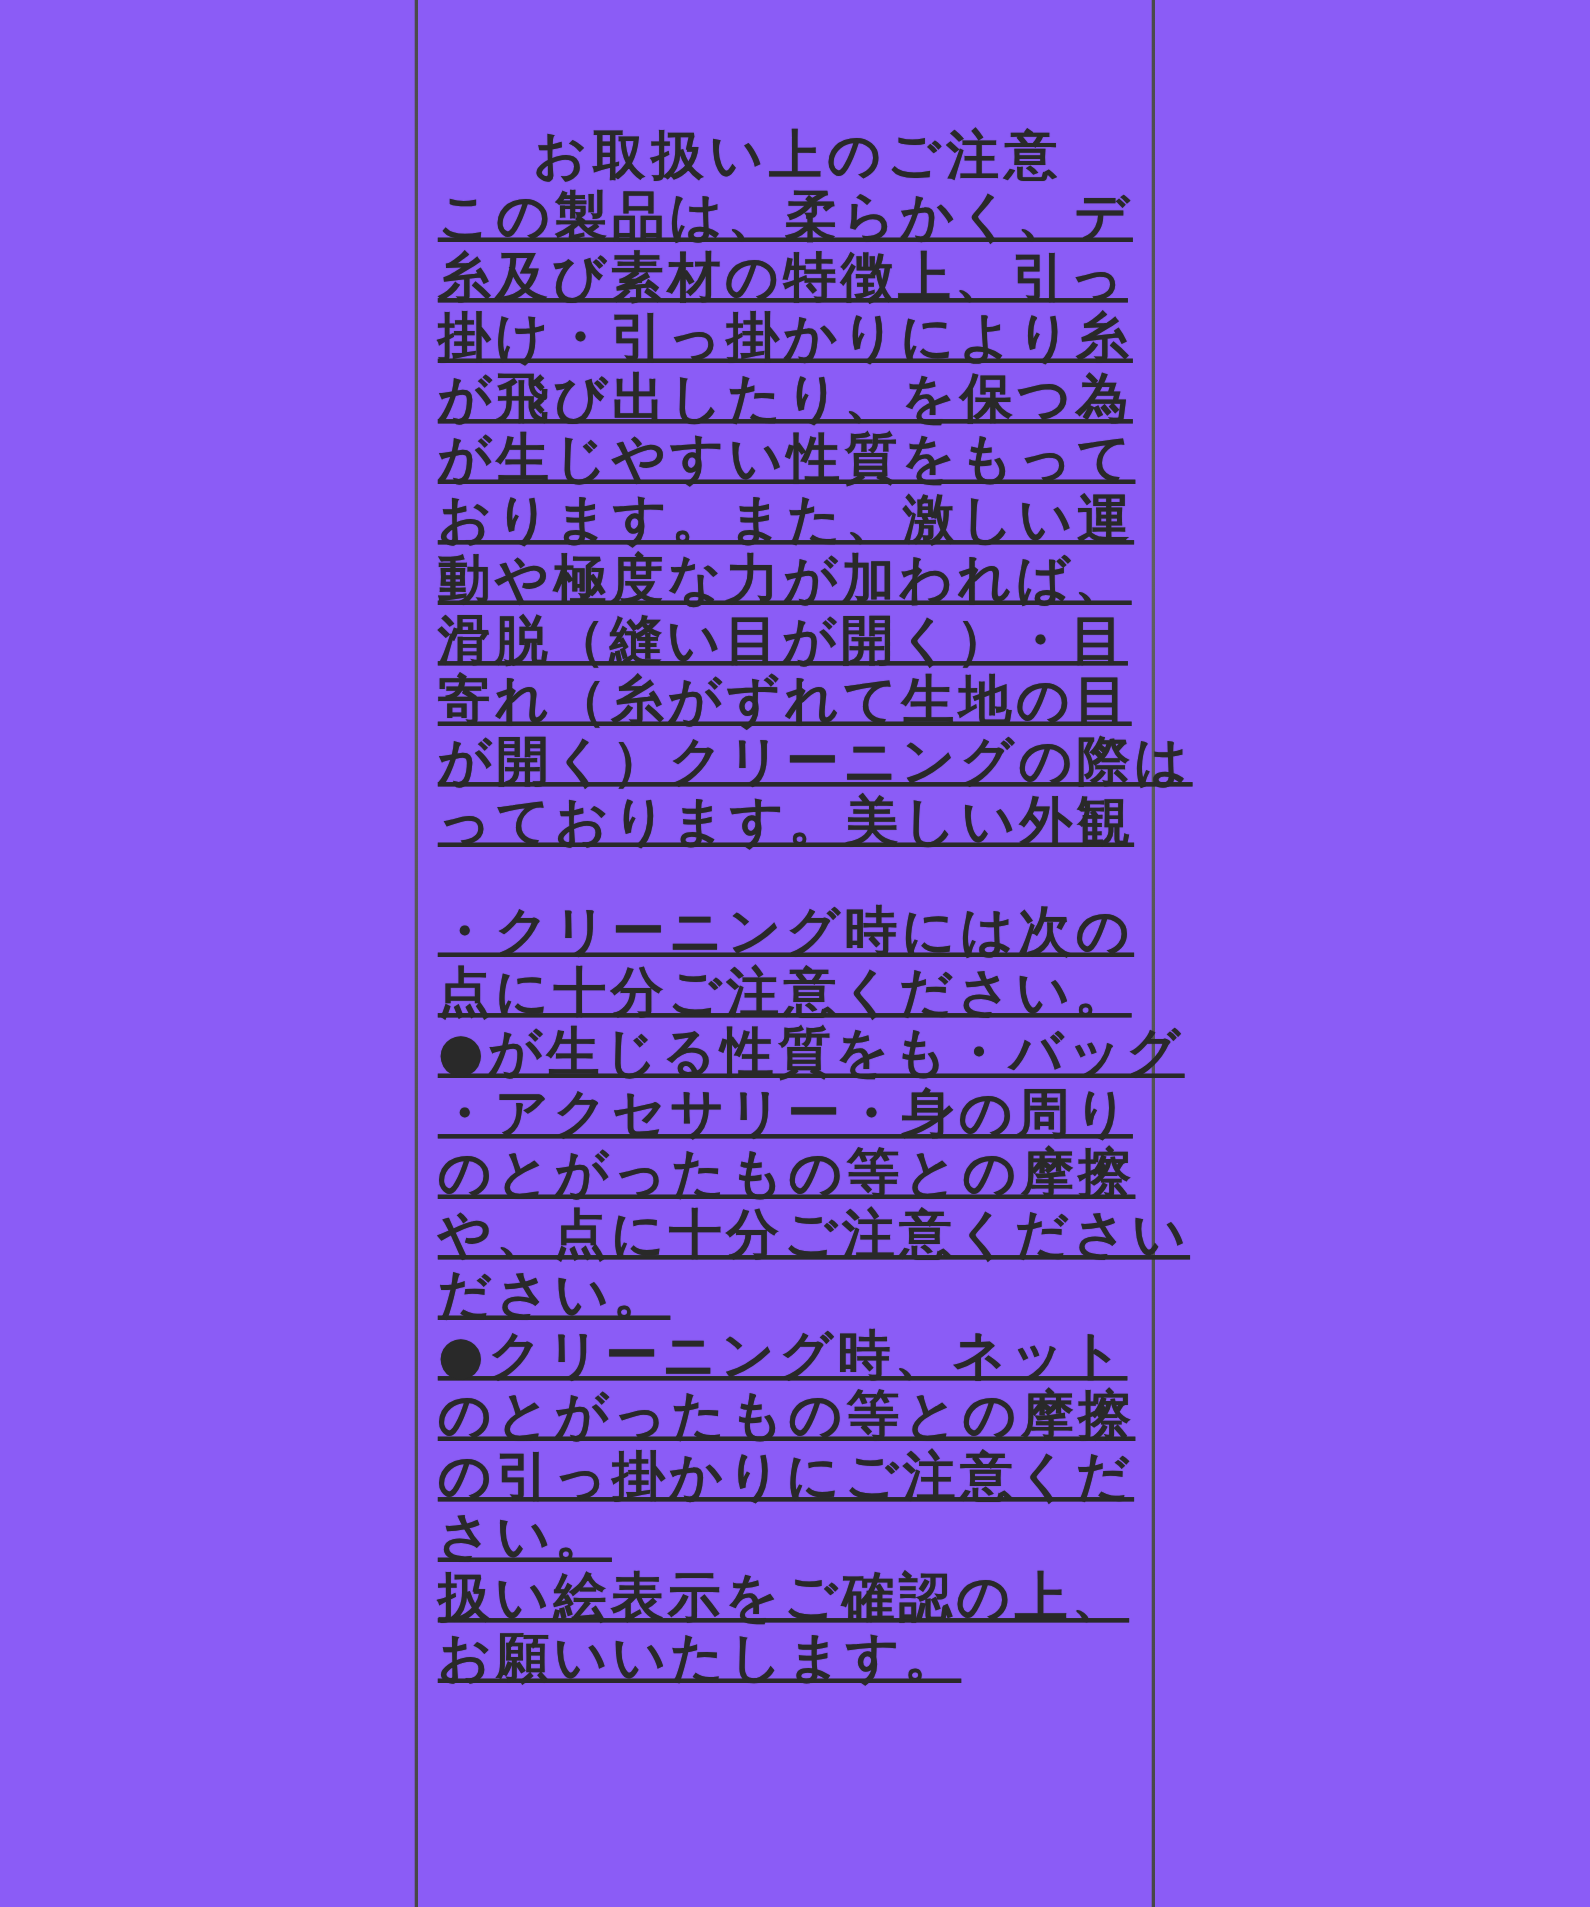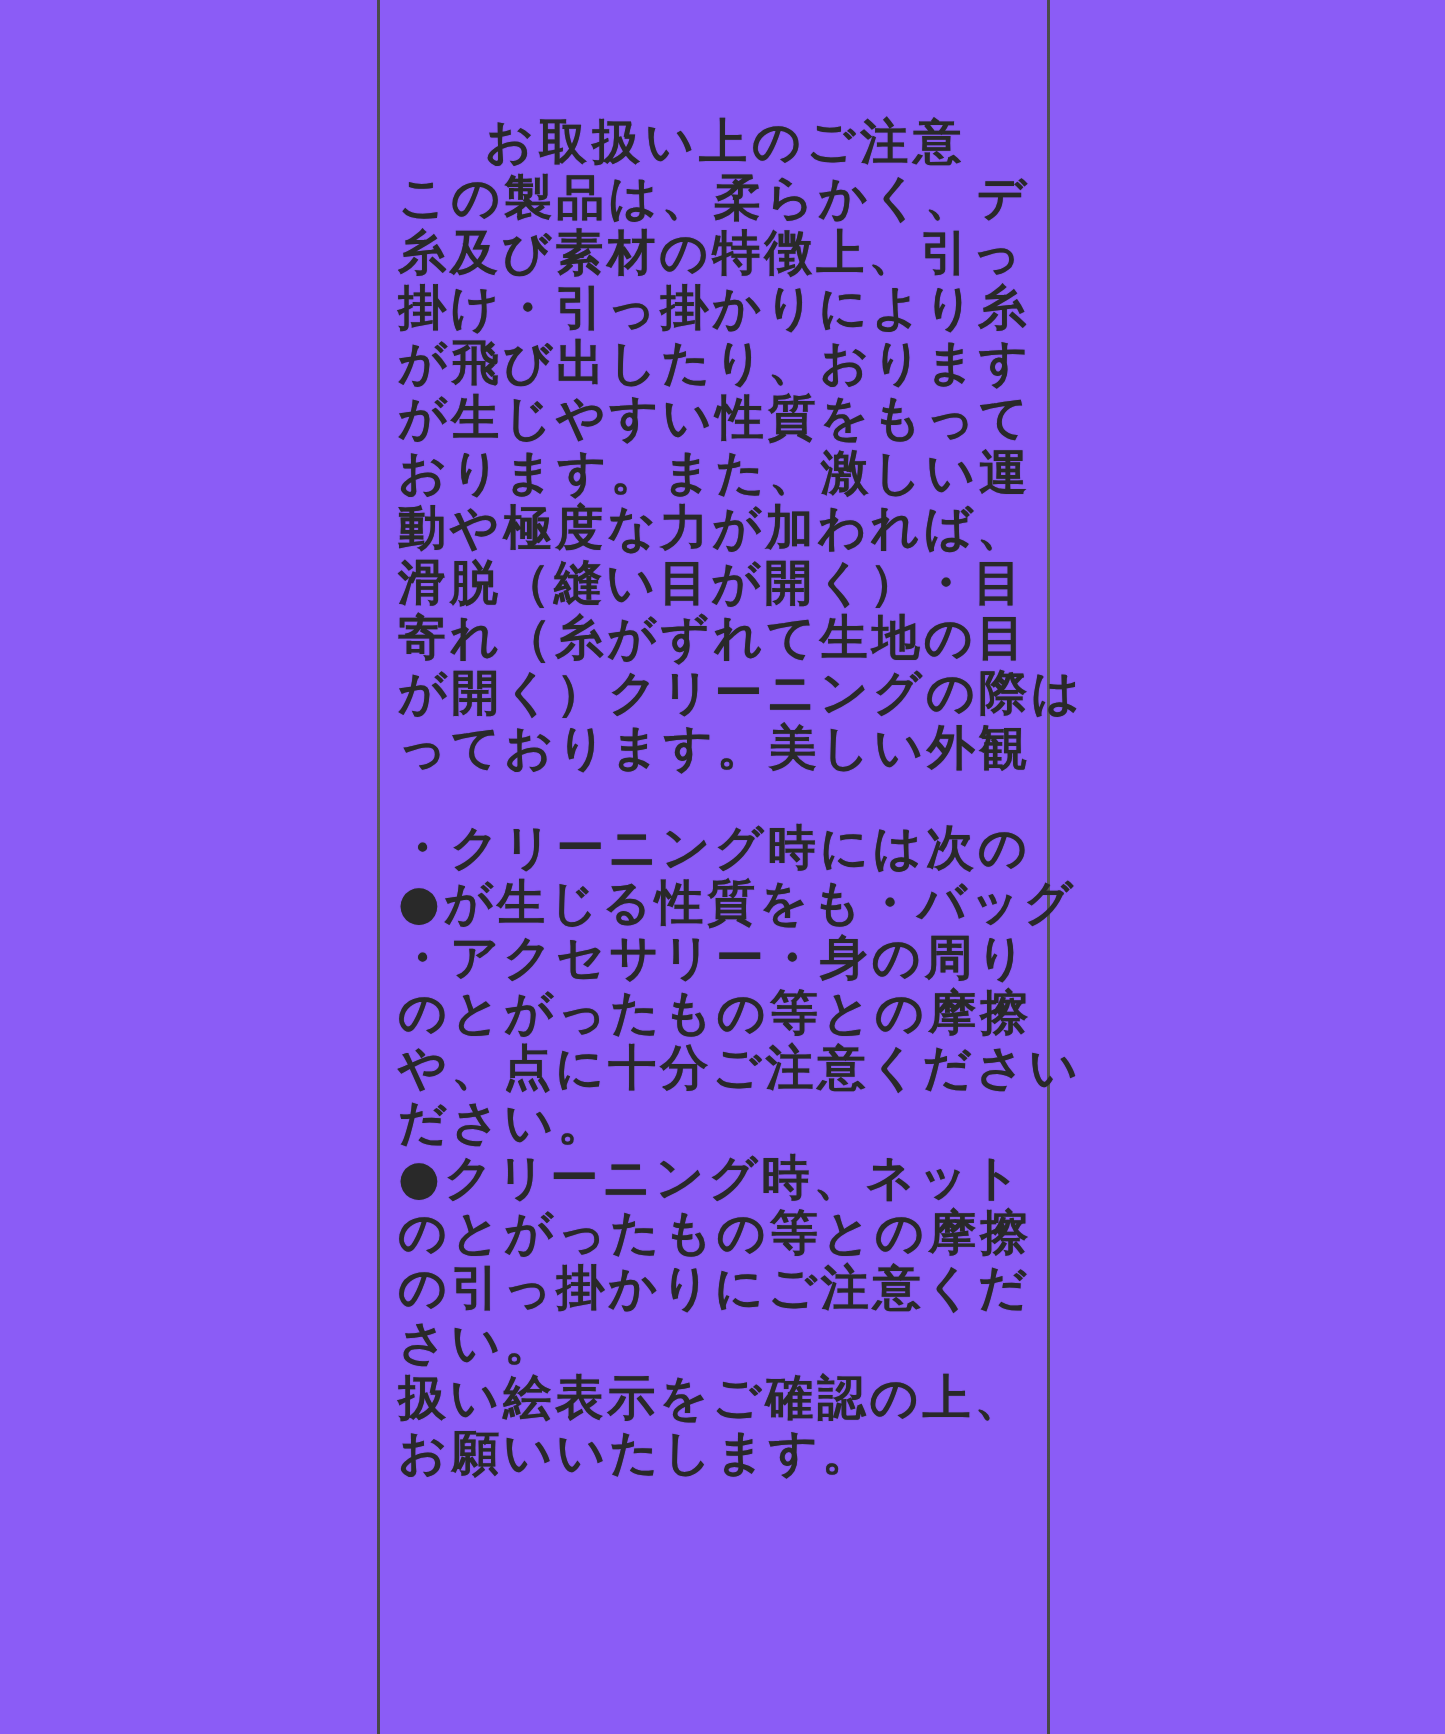--- a/index.html
+++ b/index.html
@@ -42,20 +42,21 @@
     height: 58px;
     line-height: 58px;
     text-align: center;
     white-space: nowrap;
     letter-spacing: 5px;
   }
   .line {
     height: 55px;
     line-height: 55px;
     white-space: nowrap;
+    text-decoration: underline;
   }
   .block-gap {
     height: 45px;
   }
 </style>
 </head>
 <body>
 
 <div class="page">
 
@@ -63,34 +64,35 @@
   <div class="vline vline-right"></div>
 
   <div class="text-col">
 
     <div class="title-line">お取扱い上のご注意</div>
 
     <div>
       <div class="line">この製品は、柔らかく、デ</div>
       <div class="line">糸及び素材の特徴上、引っ</div>
       <div class="line">掛け・引っ掛かりにより糸</div>
-      <div class="line">が飛び出したり、おります</div>
+      <div class="line">が飛び出したり、を保つ為</div>
       <div class="line">が生じやすい性質をもって</div>
       <div class="line">おります。また、激しい運</div>
       <div class="line">動や極度な力が加われば、</div>
       <div class="line">滑脱（縫い目が開く）・目</div>
       <div class="line">寄れ（糸がずれて生地の目</div>
       <div class="line">が開く）クリーニングの際は</div>
       <div class="line">っております。美しい外観</div>
     </div>
 
     <div class="block-gap"></div>
 
     <div>
       <div class="line">・クリーニング時には次の</div>
+      <div class="line">点に十分ご注意ください。</div>
       <div class="line">●が生じる性質をも・バッグ</div>
       <div class="line">・アクセサリー・身の周り</div>
       <div class="line">のとがったもの等との摩擦</div>
       <div class="line">や、点に十分ご注意ください</div>
       <div class="line">ださい。</div>
       <div class="line">●クリーニング時、ネット</div>
       <div class="line">のとがったもの等との摩擦</div>
       <div class="line">の引っ掛かりにご注意くだ</div>
       <div class="line">さい。</div>
       <div class="line">扱い絵表示をご確認の上、</div>

